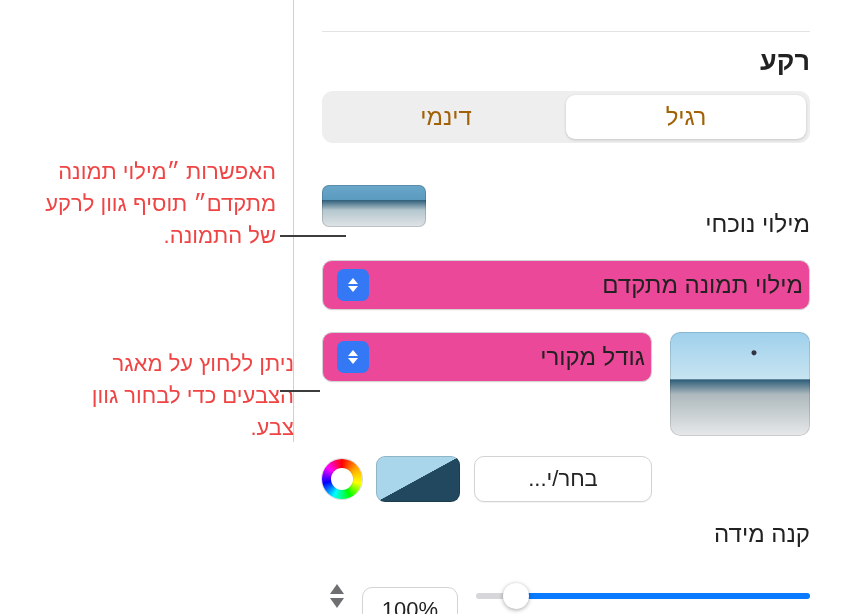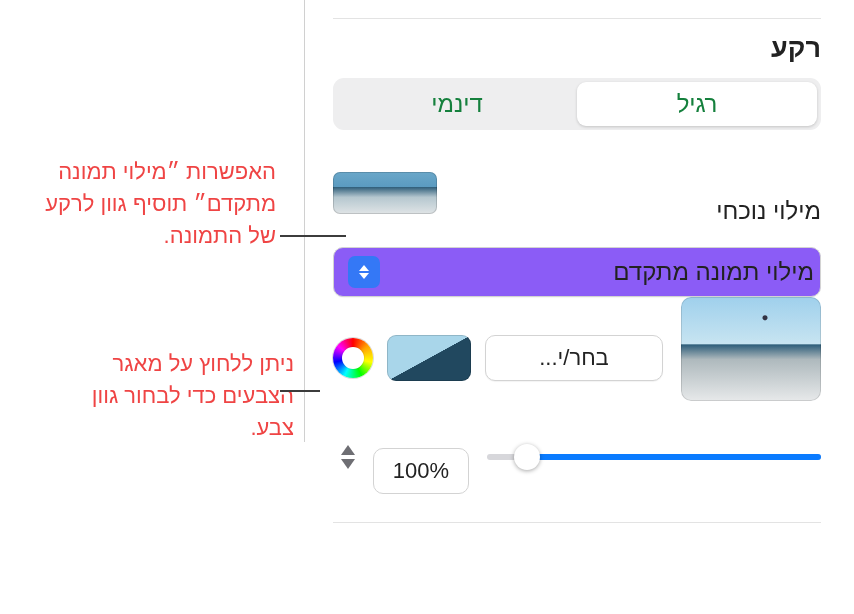--- a/index.html
+++ b/index.html
@@ -7,26 +7,26 @@
     font-family: -apple-system, "Helvetica Neue", Arial, sans-serif;
     background: #fff;
     width: 854px;
     height: 614px;
     position: relative;
     direction: rtl;
     color: #222;
   }
   .panel {
     position: absolute;
-    right: 5px;
+    right: 16px;
     top: 0;
     width: 545px;
     height: 442px;
     border-left: 1px solid #d0d0d0;
-    padding: 18px 28px 0 28px;
+    padding: 31px 28px 0 28px;
   }
   .hr { border: none; border-top: 1px solid #e3e3e3; margin: 0 0 14px 0; }
   .section-title {
     font-size: 27px;
     font-weight: 700;
     text-align: right;
     margin-bottom: 14px;
   }
   
   .segmented {
@@ -37,21 +37,21 @@
     border-radius: 11px;
     padding: 4px;
     margin-bottom: 30px;
   }
   .segmented .seg {
     flex: 1;
     display: flex;
     align-items: center;
     justify-content: center;
     font-size: 24px;
-    color: #15803d;
+    color: #a16207;
     border-radius: 9px;
     cursor: pointer;
   }
   .segmented .seg.active {
     background: #fff;
     box-shadow: 0 1px 3px rgba(0,0,0,0.18);
     font-weight: 400;
   }
   
   .row { display: flex; align-items: center; justify-content: space-between; margin-bottom: 22px; }
@@ -65,21 +65,22 @@
   .popup {
     width: 100%;
     height: 50px;
     border: 1px solid #d3d3d3;
     border-radius: 10px;
     display: flex;
     align-items: center;
     justify-content: space-between;
     padding: 0 6px 0 14px;
     font-size: 24px;
-    background: #8b5cf6;
+    background: #ec4899;
+    margin-bottom: 22px;
     box-shadow: 0 1px 1px rgba(0,0,0,0.04);
     cursor: pointer;
     flex-direction: row-reverse; 
   }
   .popup .chev {
     width: 32px; height: 32px; border-radius: 7px;
     background: #3478f6;
     display: flex; flex-direction: column; align-items: center; justify-content: center;
     gap: 2px;
   }
@@ -203,28 +204,33 @@
   </div>
 
   <div class="popup">
     <span class="chev"></span>
     <span>מילוי תמונה מתקדם</span>
   </div>
 
   <div class="size-row">
     <div class="thumb-big"></div>
     <div class="size-col">
+      <div class="popup size-popup">
+        <span class="chev"></span>
+        <span>גודל מקורי</span>
+      </div>
       <div class="choose-row">
         <div class="choose-btn">בחר/י...</div>
         <div class="tint-swatch"></div>
         <div class="color-wheel"></div>
       </div>
     </div>
   </div>
 
+  <div class="scale-label">קנה מידה</div>
   <div class="scale-row">
     <div class="slider-wrap">
       <div class="slider-track">
         <div class="slider-fill"></div>
       </div>
       <div class="slider-knob"></div>
     </div>
     <div class="scale-value-box">100%</div>
     <div class="stepper">
       <div class="up"></div>

